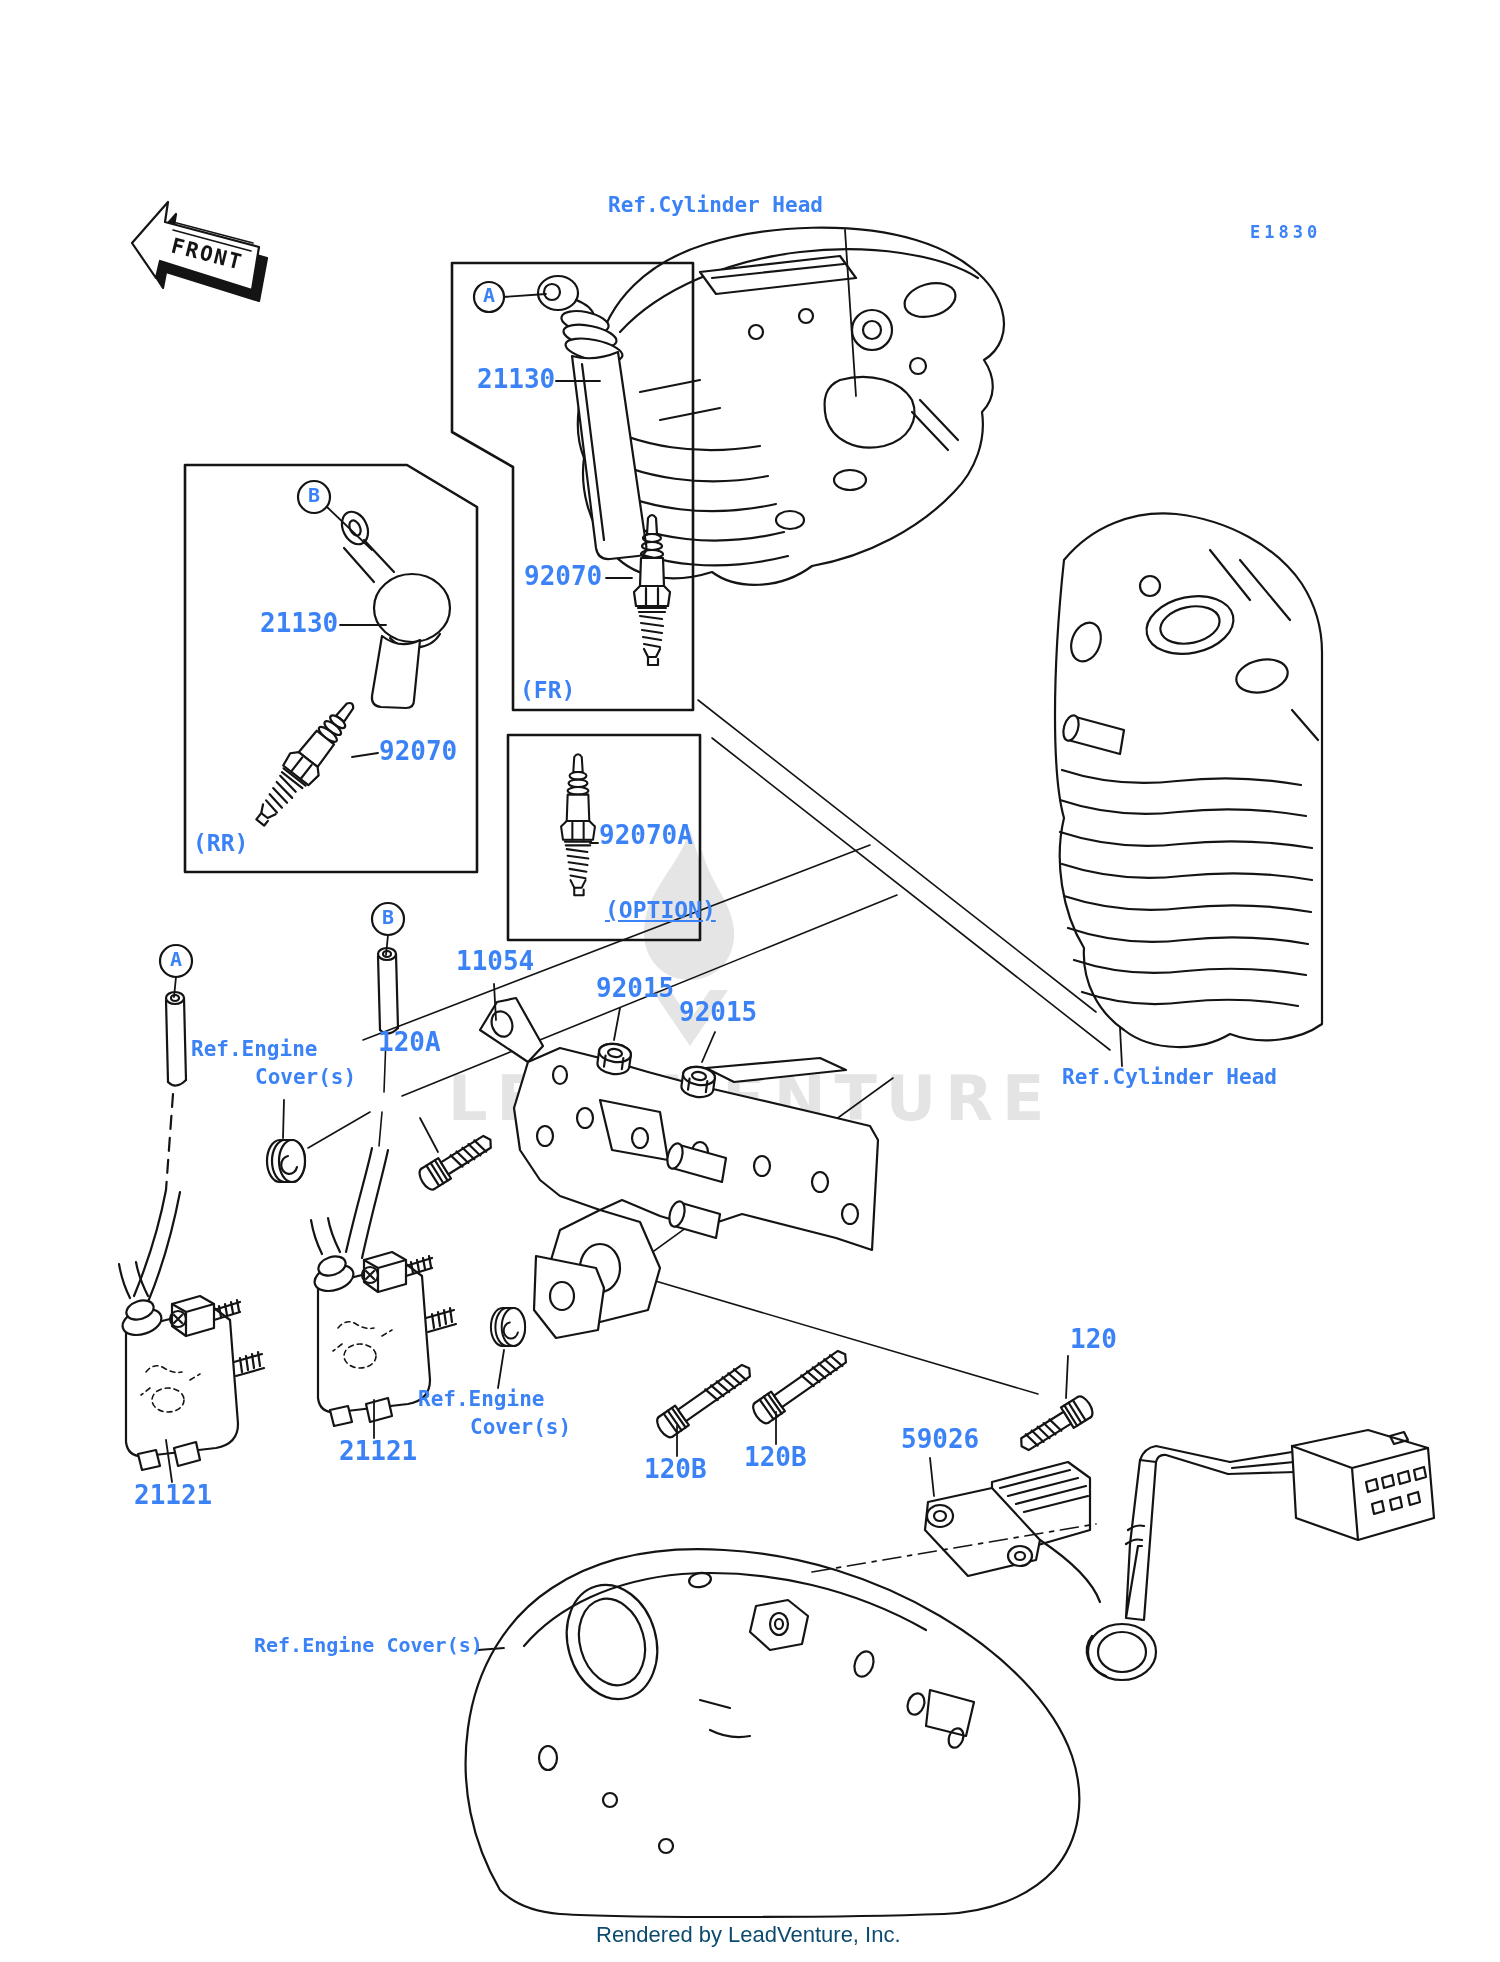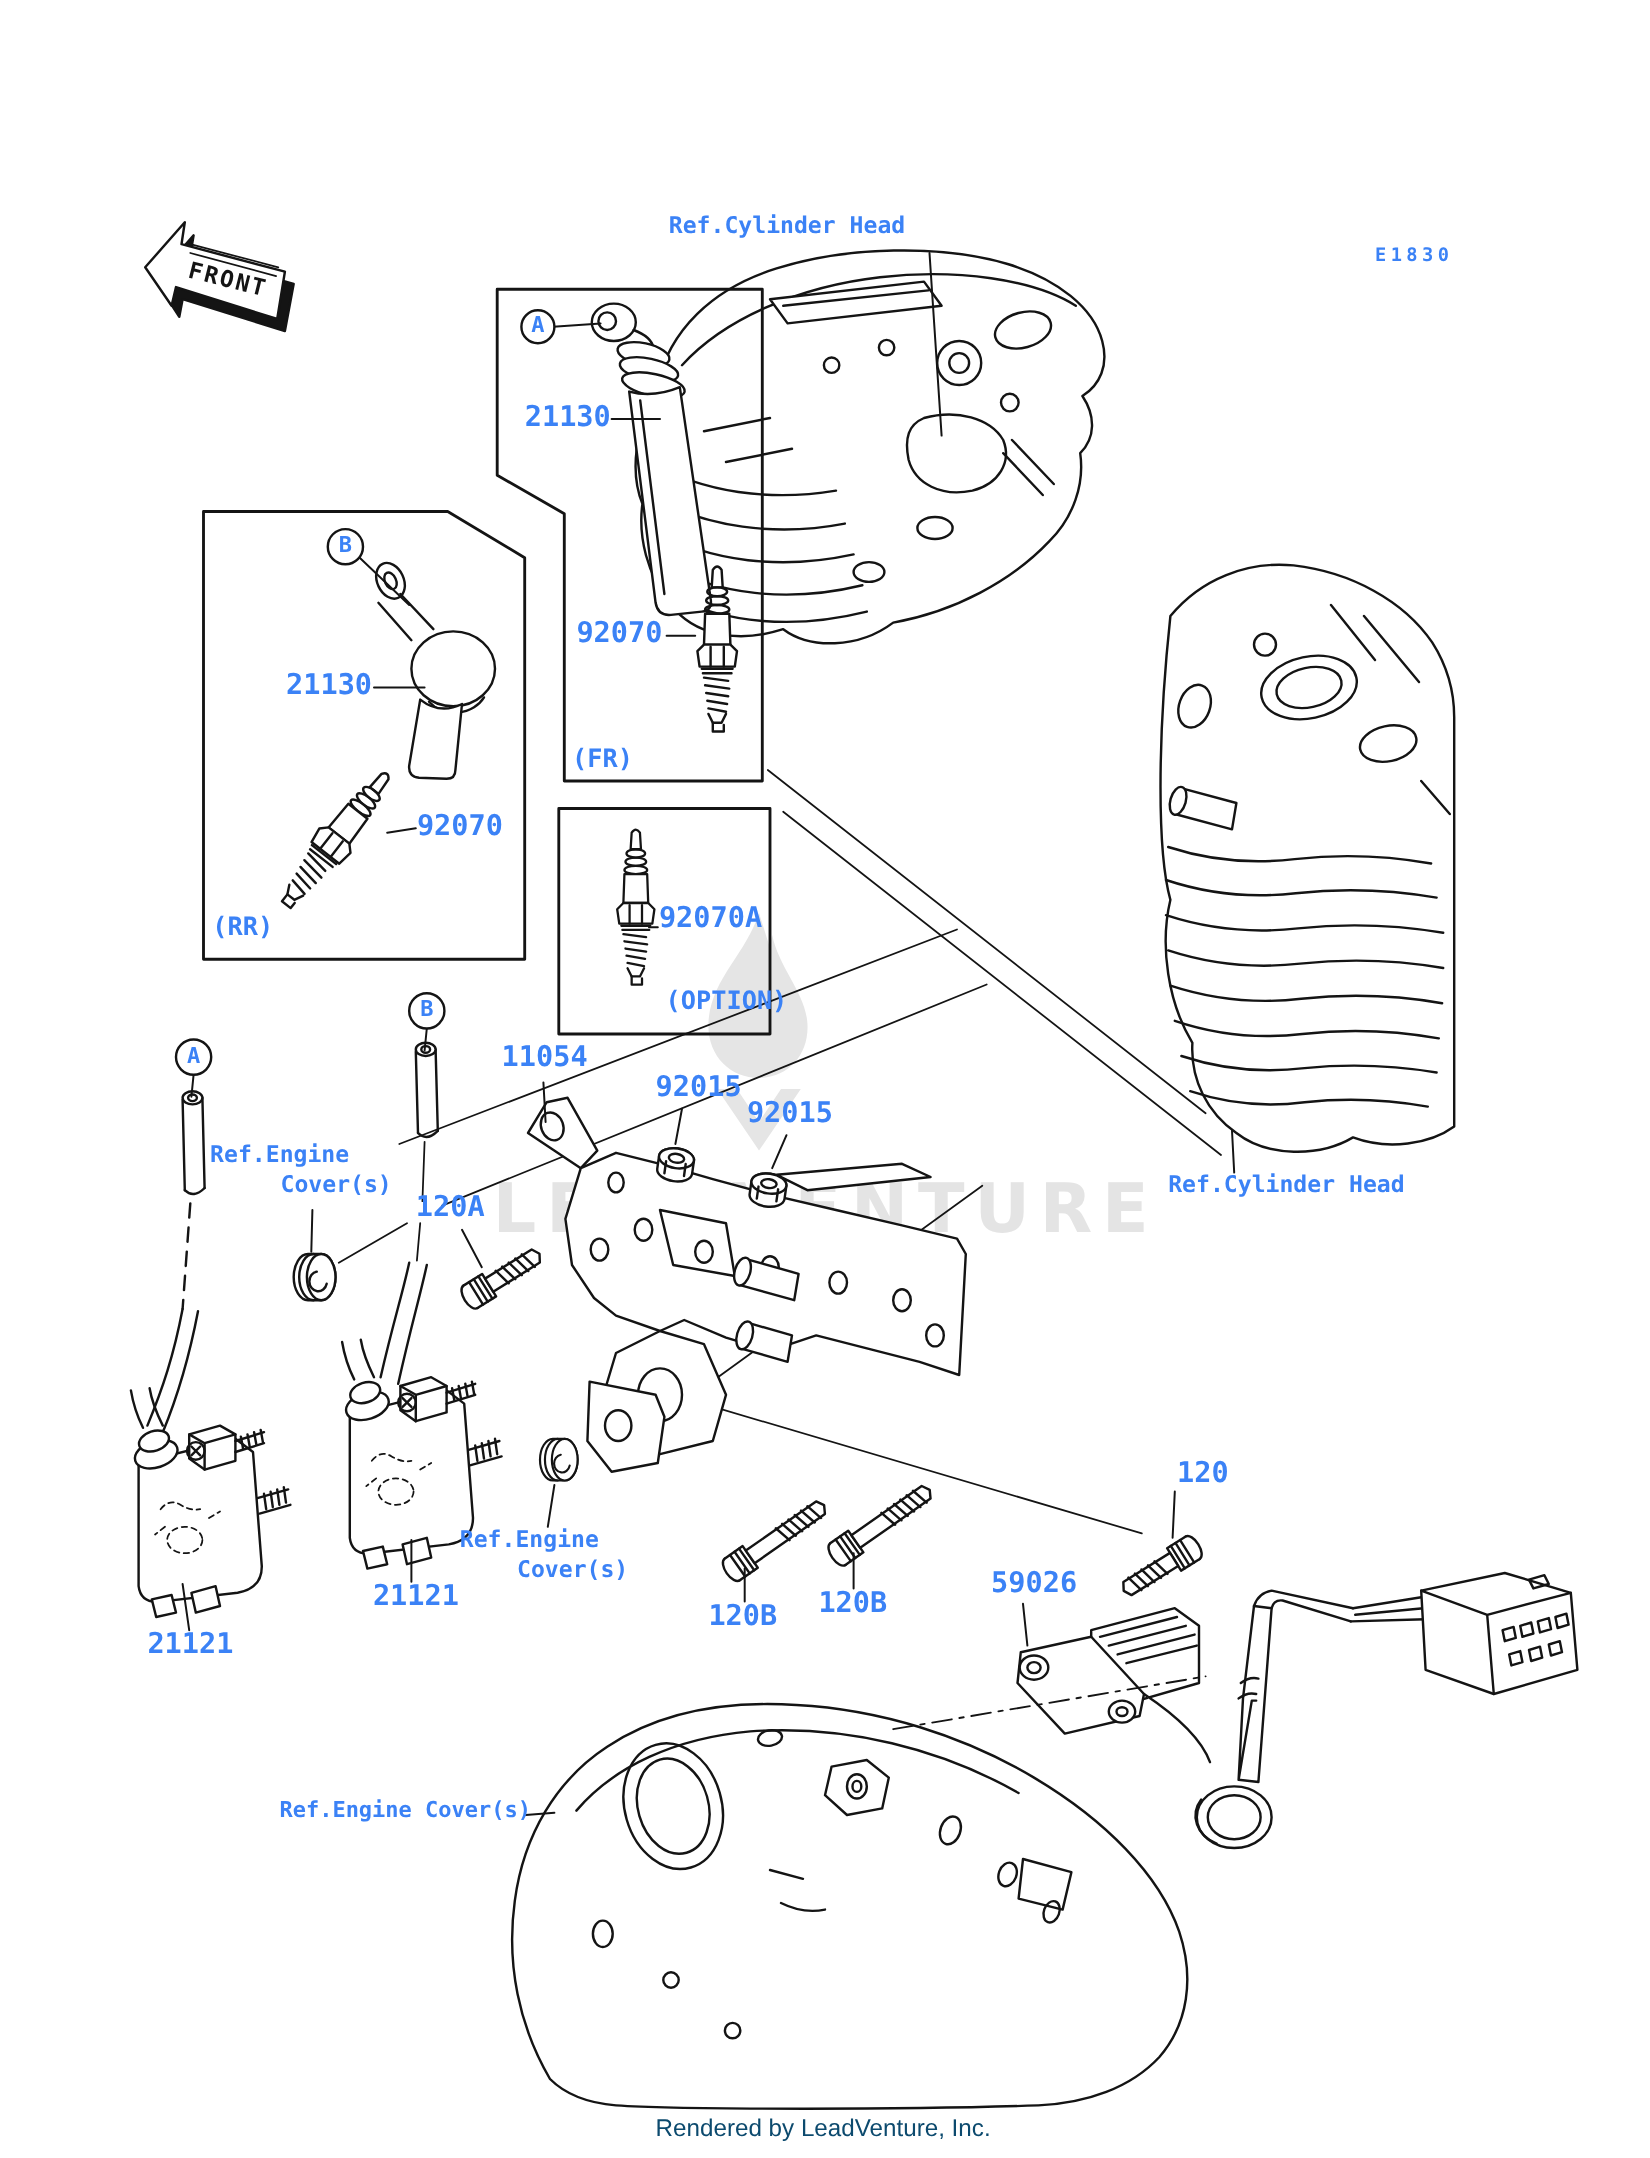--- a/index.html
+++ b/index.html
@@ -329,30 +329,30 @@
 
   <div class="t t-num" style="left:477px;top:366px;">21130</div>
   <div class="t t-num" style="left:524px;top:563px;">92070</div>
   <div class="t t-cap" style="left:520px;top:678px;">(FR)</div>
 
   <div class="t t-num" style="left:260px;top:610px;">21130</div>
   <div class="t t-num" style="left:379px;top:738px;">92070</div>
   <div class="t t-cap" style="left:193px;top:831px;">(RR)</div>
 
   <div class="t t-num" style="left:599px;top:822px;">92070A</div>
-  <div class="t t-cap" style="left:605px;top:898px;">(OPTION)</div>
+  <div class="t t-cap" style="left:605px;top:898px;text-decoration:underline;">(OPTION)</div>
 
   <div class="t t-num" style="left:456px;top:948px;">11054</div>
   <div class="t t-num" style="left:596px;top:975px;">92015</div>
   <div class="t t-num" style="left:679px;top:999px;">92015</div>
 
   <div class="t t-ref" style="left:191px;top:1038px;">Ref.Engine</div>
   <div class="t t-ref" style="left:255px;top:1066px;">Cover(s)</div>
 
-  <div class="t t-num" style="left:378px;top:1084px;">120A</div>
+  <div class="t t-num" style="left:378px;top:1029px;">120A</div>
   <div class="t t-num" style="left:134px;top:1482px;">21121</div>
   <div class="t t-num" style="left:339px;top:1438px;">21121</div>
 
   <div class="t t-ref" style="left:418px;top:1388px;">Ref.Engine</div>
   <div class="t t-ref" style="left:470px;top:1416px;">Cover(s)</div>
 
   <div class="t t-num" style="left:644px;top:1456px;">120B</div>
   <div class="t t-num" style="left:744px;top:1444px;">120B</div>
   <div class="t t-num" style="left:901px;top:1426px;text-align:center;">59026</div>
   <div class="t t-num" style="left:1050px;top:1326px;margin-left:20px;">120</div>

